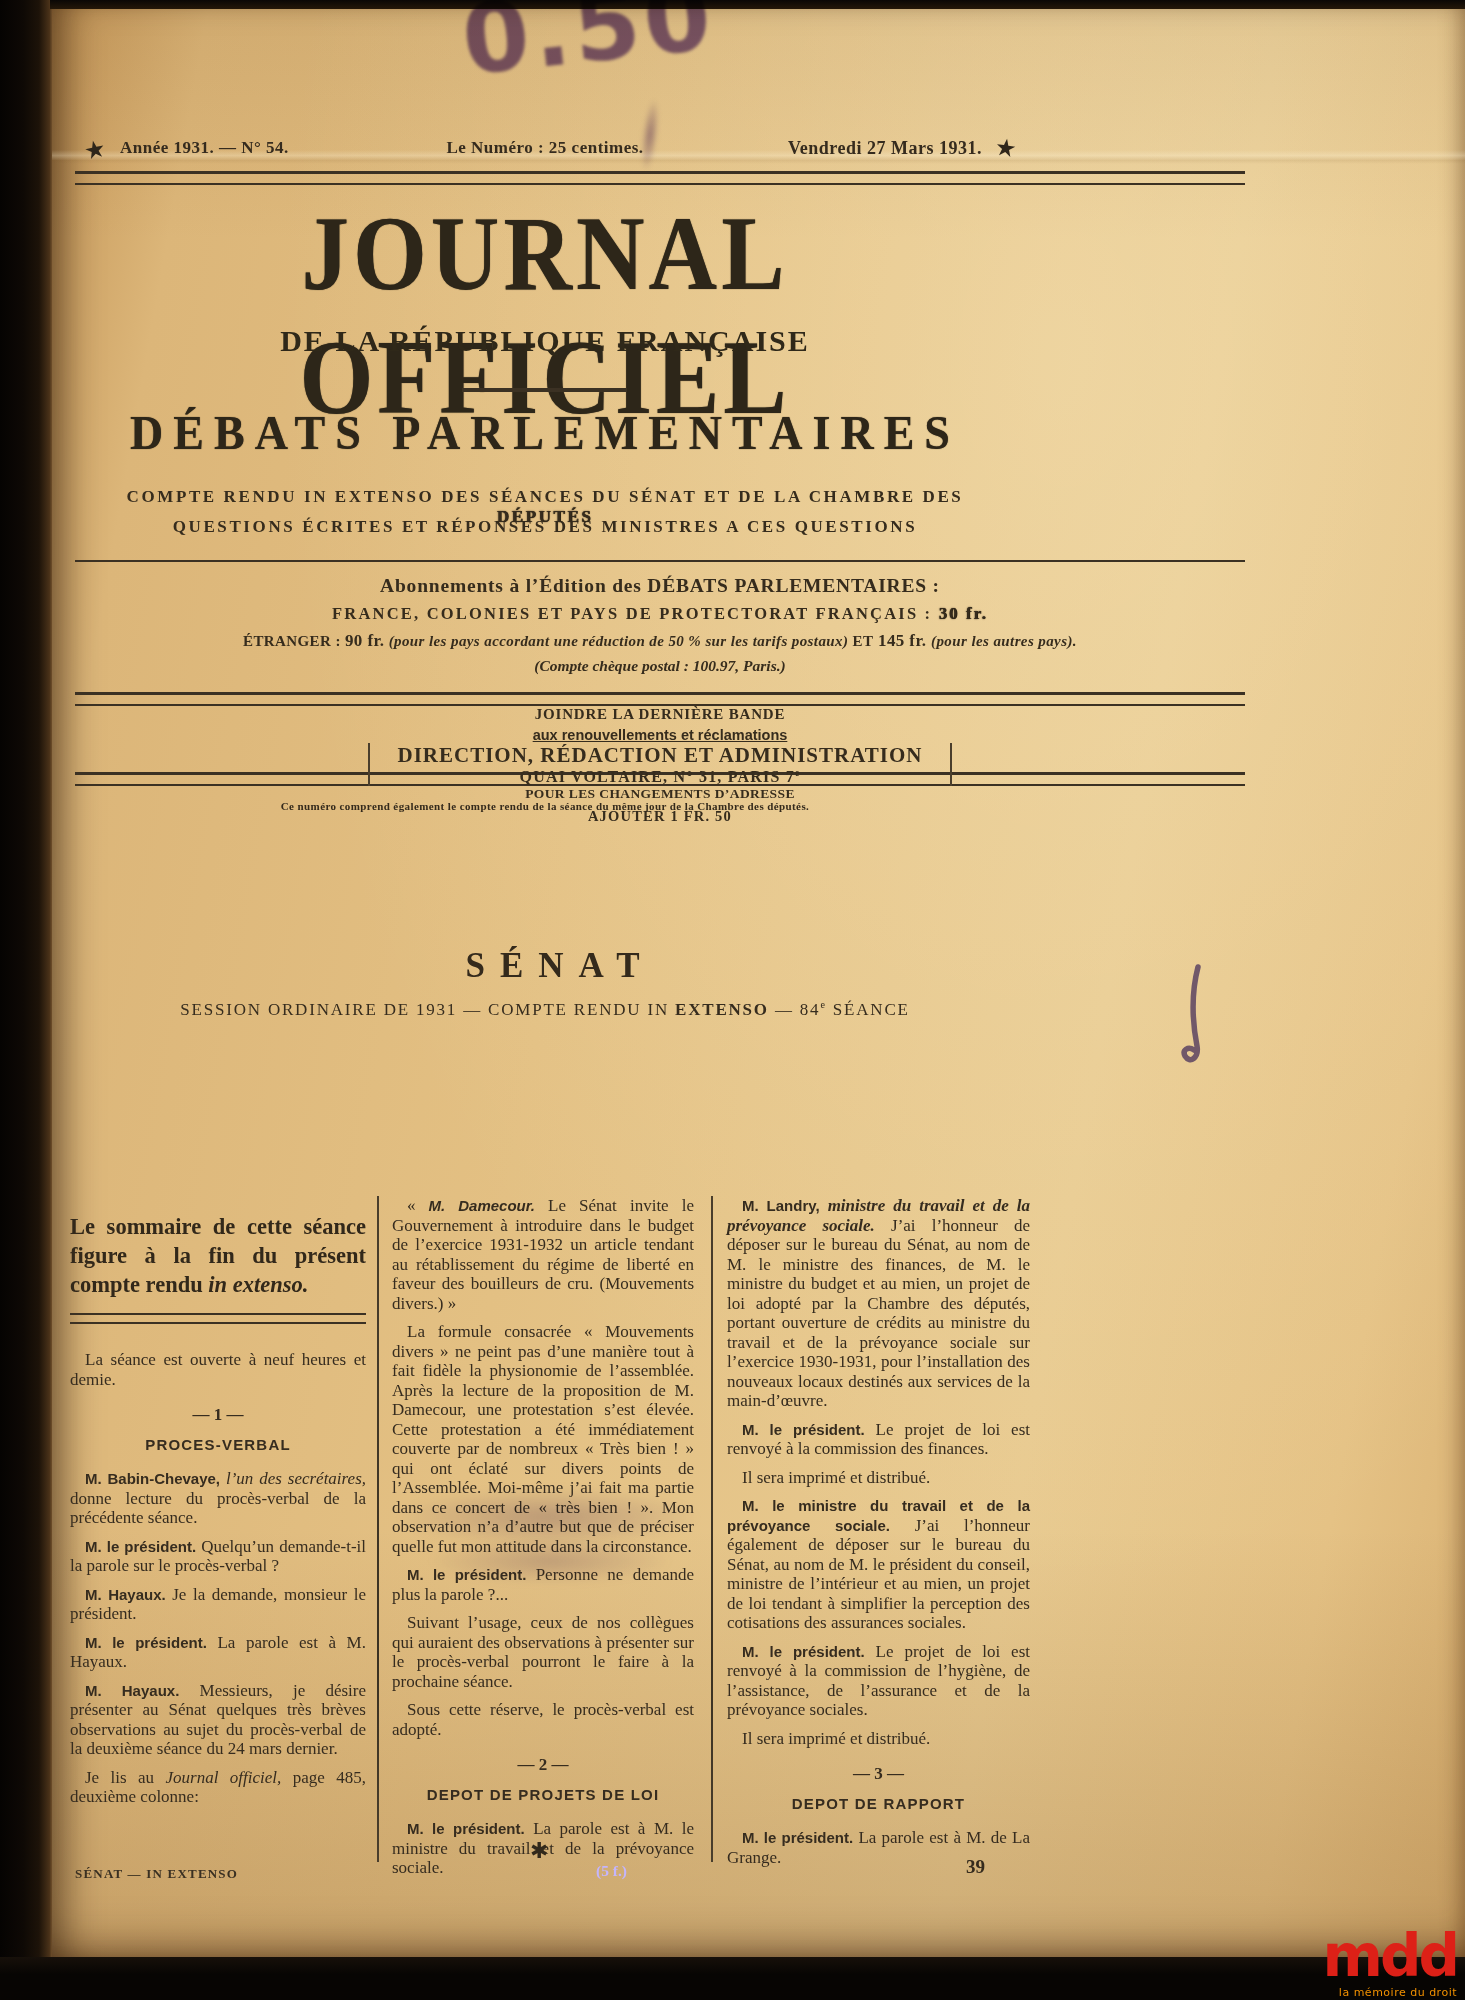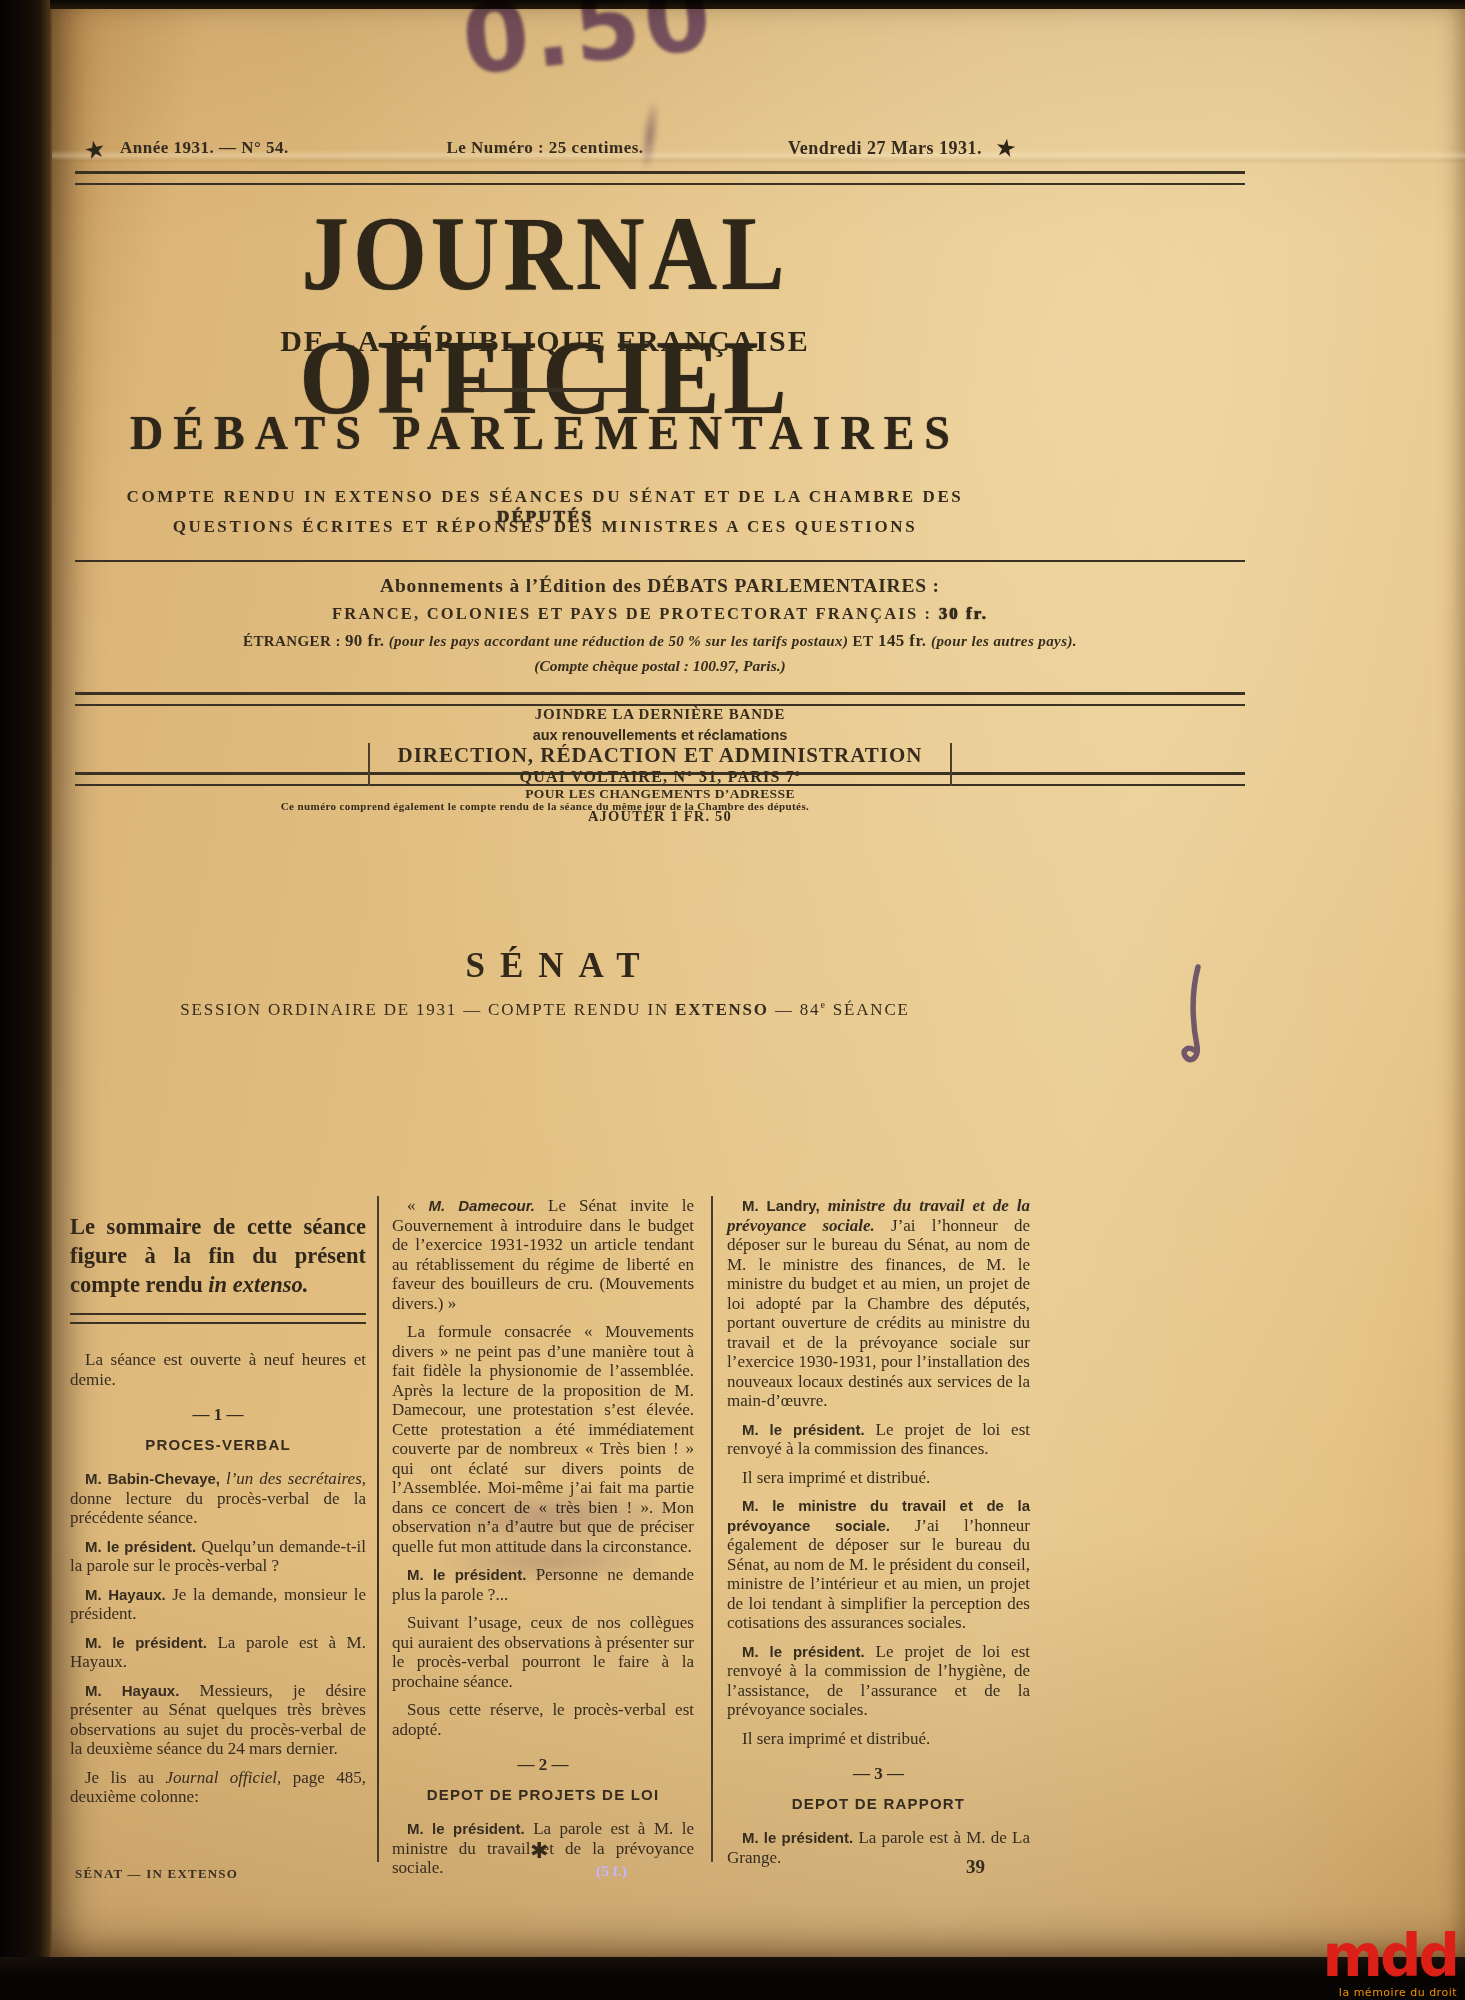--- a/index.html
+++ b/index.html
@@ -63,21 +63,21 @@
   .subsc .l4{font-size:15.5px;font-weight:bold;font-style:italic;}
 
   
   .inforow{left:75px;top:692px;width:1170px;}
   .inforow .boxes{display:flex;height:66px;align-items:center;flex-direction:column;}
   .ibox{display:flex;flex-direction:column;justify-content:center;height:100%;text-align:center;color:#362c1d;}
   .ibox1{width:330px;}
   .ibox2{width:580px;border-left:2px solid var(--ink-soft);border-right:2px solid var(--ink-soft);}
   .ibox3{flex:1;}
   .ibox1 .a{font-size:15px;font-weight:bold;letter-spacing:.8px;}
-  .ibox1 .c{font-family:"Liberation Sans",sans-serif;font-size:14.5px;font-weight:bold;margin-top:4px;}
+  .ibox1 .c{font-family:"Liberation Sans",sans-serif;font-size:14.5px;font-weight:bold;margin-top:4px;text-decoration:underline;}
   .ibox2 .a{font-size:21px;letter-spacing:1px;font-weight:bold;}
   .ibox2 .c{font-size:16px;font-weight:bold;letter-spacing:1.2px;}
   .ibox3 .a{font-size:13.5px;font-weight:bold;letter-spacing:.4px;}
   .ibox3 .c{font-size:14.5px;font-weight:bold;letter-spacing:1.2px;margin-top:6px;}
 
   .notice{left:75px;top:800px;width:940px;text-align:center;font-size:11px;font-weight:bold;letter-spacing:.4px;color:#342a1c;}
 
   
   .senat-title{left:75px;top:946px;width:970px;text-align:center;font-size:35px;font-weight:bold;letter-spacing:15px;color:#342a1c;}
   .session{left:75px;top:1000px;width:940px;text-align:center;font-size:17px;letter-spacing:1.8px;color:#362c1e;}

